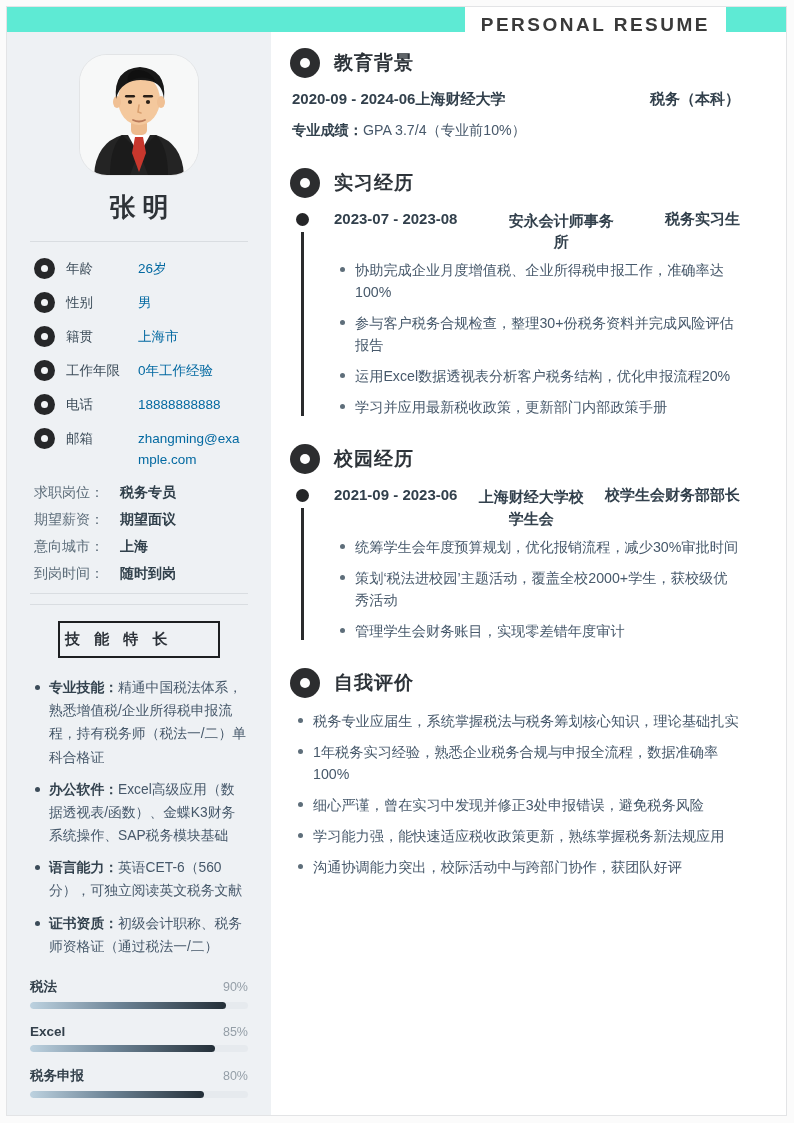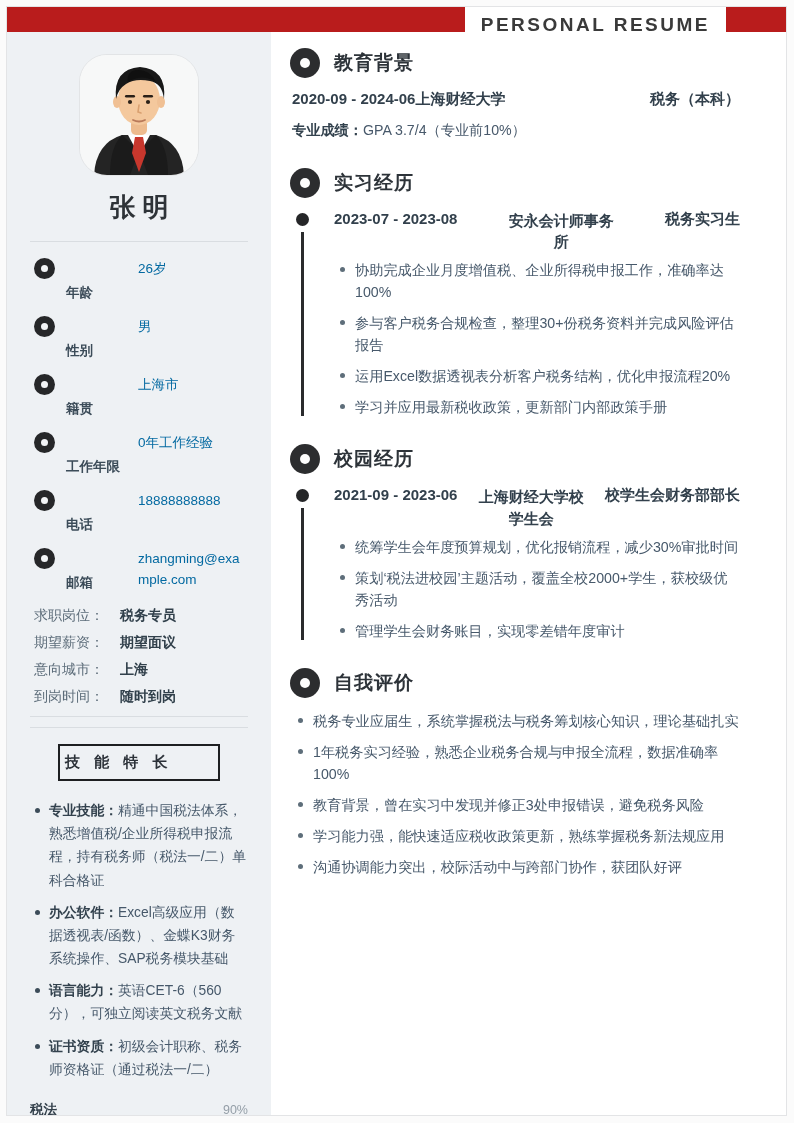--- a/index.html
+++ b/index.html
@@ -1,21 +1,21 @@
 <!DOCTYPE html>
 <html lang="zh"><head>
 <meta charset="utf-8">
 <style>
   * { margin:0; padding:0; box-sizing:border-box; }
   html,body { width:794px; height:1123px; background:#fbfbfb; font-family:"Liberation Sans","DejaVu Sans",sans-serif; }
   .page { position:absolute; left:6px; top:6px; width:781px; height:1110px;
           background:#fff; border:1px solid #e3e4e6; overflow:hidden; }
 
   
-  .topbar { position:relative; height:25px; background:#b91c1c; }
+  .topbar { position:relative; height:25px; background:#5eead4; }
   .topbar-label { position:absolute; top:0; right:60px; height:36px; background:#ffffff;
                   padding:0 16px; display:flex; align-items:center;
                   font-size:19px; font-weight:bold; letter-spacing:2.5px; color:#3a3a3a; }
 
   
   .body-row { display:flex; align-items:stretch; height:1083px; }
   .sidebar { width:264px; background:#eef1f4; padding:20px 23px 16px; flex-shrink:0; overflow:hidden; }
   .main { flex:1; padding:16px 46px 0 19px; overflow:hidden; }
 
   
@@ -24,21 +24,21 @@
   .avatar-wrap svg { display:block; }
   .side-name { text-align:center; font-size:26px; font-weight:bold; color:#2e3338;
                letter-spacing:7px; padding-left:7px; margin:6px 0 16px; }
   .divider { border:none; border-top:1px solid #d9dde1; margin:10px 0; }
 
   .info-list { margin:16px 0 6px; }
   .info-row { display:flex; align-items:flex-start; margin:0 0 13px 4px; }
   .mini-donut { width:21px; height:21px; border-radius:50%; background:#262729;
                 position:relative; flex-shrink:0; margin-top:0; }
   .mini-donut::after { content:""; position:absolute; inset:7px; background:#f2f4f6; border-radius:50%; }
-  .info-label { width:72px; margin-left:11px; font-size:13.5px; font-weight:bold; color:#3c4c59; line-height:21px;margin-top:24px; }
+  .info-label { width:72px; margin-left:11px; font-size:13.5px; font-weight:normal; color:#3c4c59; line-height:21px; }
   .info-value { flex:1; font-size:13.5px; color:#0369a1; line-height:21px; word-break:break-all; }
 
   .intent-list { margin:14px 0 4px 4px; }
   .intent-row { display:flex; margin-bottom:9px; font-size:14px; }
   .intent-label { color:#5c6c79; width:86px; flex-shrink:0; }
   .intent-value { font-weight:bold; color:#31404b; }
 
   .skills-box { width:162px; margin:16px auto 18px; border:2px solid #1d1f21; padding:7px 0;
                 font-size:15px; font-weight:bold; letter-spacing:5px;
                 padding-left:5px; color:#2b3138; }
@@ -301,21 +301,21 @@
       </div>
 
       <div class="section">
         <div class="sec-head">
           <span class="donut"></span>
           <span class="sec-title">自我评价</span>
         </div>
         <ul class="blist eval-list">
           <li>税务专业应届生，系统掌握税法与税务筹划核心知识，理论基础扎实</li>
           <li>1年税务实习经验，熟悉企业税务合规与申报全流程，数据准确率100%</li>
-          <li>教育背景，曾在实习中发现并修正3处申报错误，避免税务风险</li>
+          <li>细心严谨，曾在实习中发现并修正3处申报错误，避免税务风险</li>
           <li>学习能力强，能快速适应税收政策更新，熟练掌握税务新法规应用</li>
           <li>沟通协调能力突出，校际活动中与跨部门协作，获团队好评</li>
         </ul>
       </div>
 
     </div>
   </div>
 </div>
 
 </body></html>

